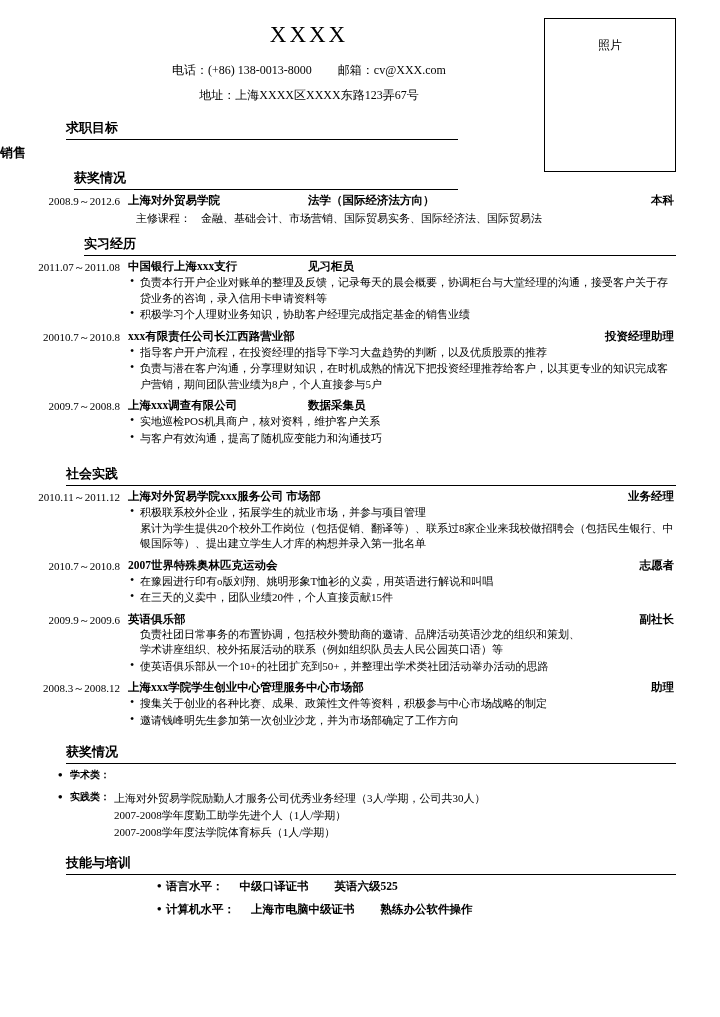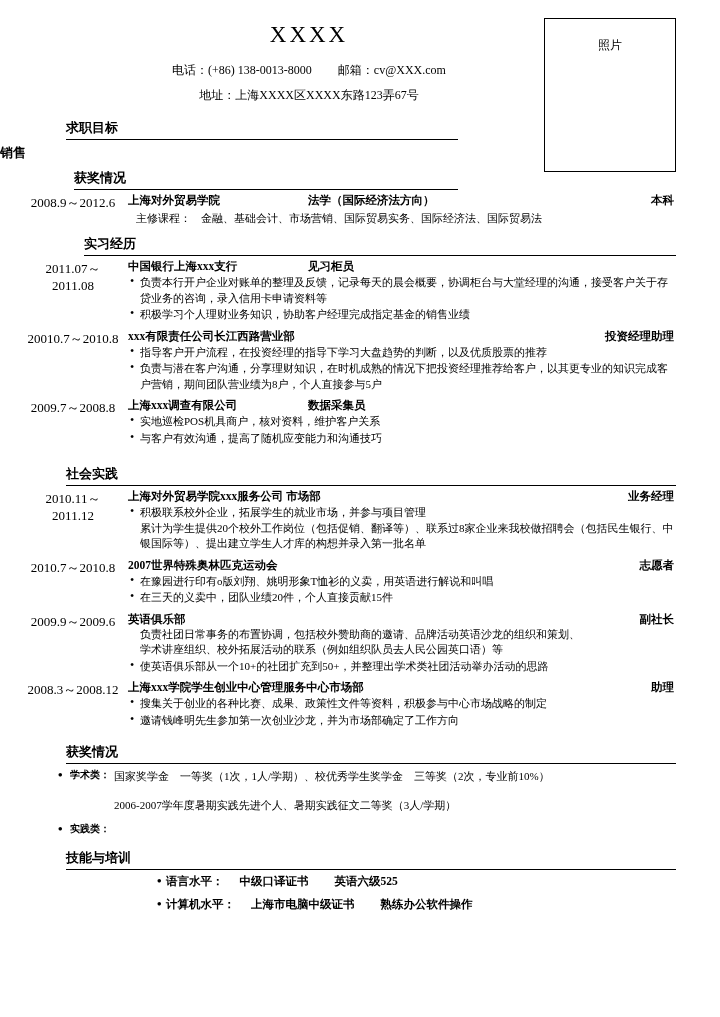--- a/index.html
+++ b/index.html
@@ -83,22 +83,22 @@
   .block {
     margin: 3px 32px 0 16px;
   }
   .row {
     display: flex;
     align-items: flex-start;
   }
   .date {
     width: 104px;
     flex: 0 0 104px;
-    text-align: center;
-    font-size: 13px;
+    text-align: right;
+    font-size: 11px;
     padding-left: 10px;
     box-sizing: border-box;
     padding-top: 1px;
   }
   .entry-body {
     flex: 1 1 auto;
     padding-left: 8px;
   }
   .entry-head {
     display: flex;
@@ -389,29 +389,29 @@
         </div>
       </div>
     </div>
   </div>
 
   <div class="section" style="margin-top:14px;">
     <div class="section-title" style="margin-left:66px; margin-right:32px;">获奖情况</div>
 
     <div class="award-group">
       <div class="award-label">学术类：</div>
-      <div class="award-items">
-        <div>国家奖学金　一等奖（1次，1人/学期）、校优秀学生奖学金　三等奖（2次，专业前10%）</div>
-        <div class="award-spacer"></div>
-        <div>2006-2007学年度暑期实践先进个人、暑期实践征文二等奖（3人/学期）</div>
-      </div>
     </div>
 
     <div class="award-group" style="margin-top:8px;">
       <div class="award-label">实践类：</div>
+      <div class="award-items">
+        <div>上海对外贸易学院励勤人才服务公司优秀业务经理（3人/学期，公司共30人）</div>
+        <div>2007-2008学年度勤工助学先进个人（1人/学期）</div>
+        <div>2007-2008学年度法学院体育标兵（1人/学期）</div>
+      </div>
     </div>
   </div>
 
   <div class="section" style="margin-top:12px;">
     <div class="section-title" style="margin-left:66px; margin-right:32px;">技能与培训</div>
 
     <div class="skill-row">
       <div class="skill-label">语言水平：</div>
       <div class="skill-val1">中级口译证书</div>
       <div class="skill-val2">英语六级525</div>

